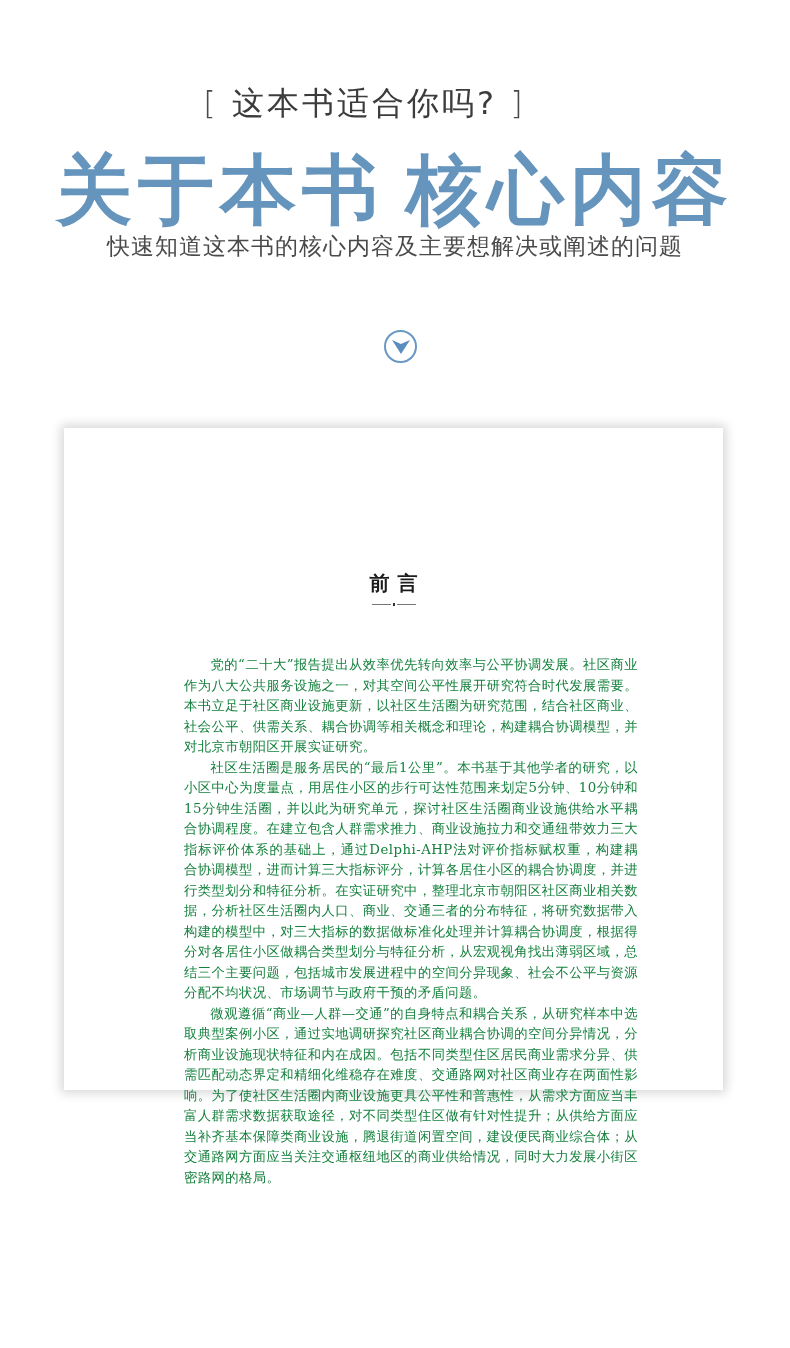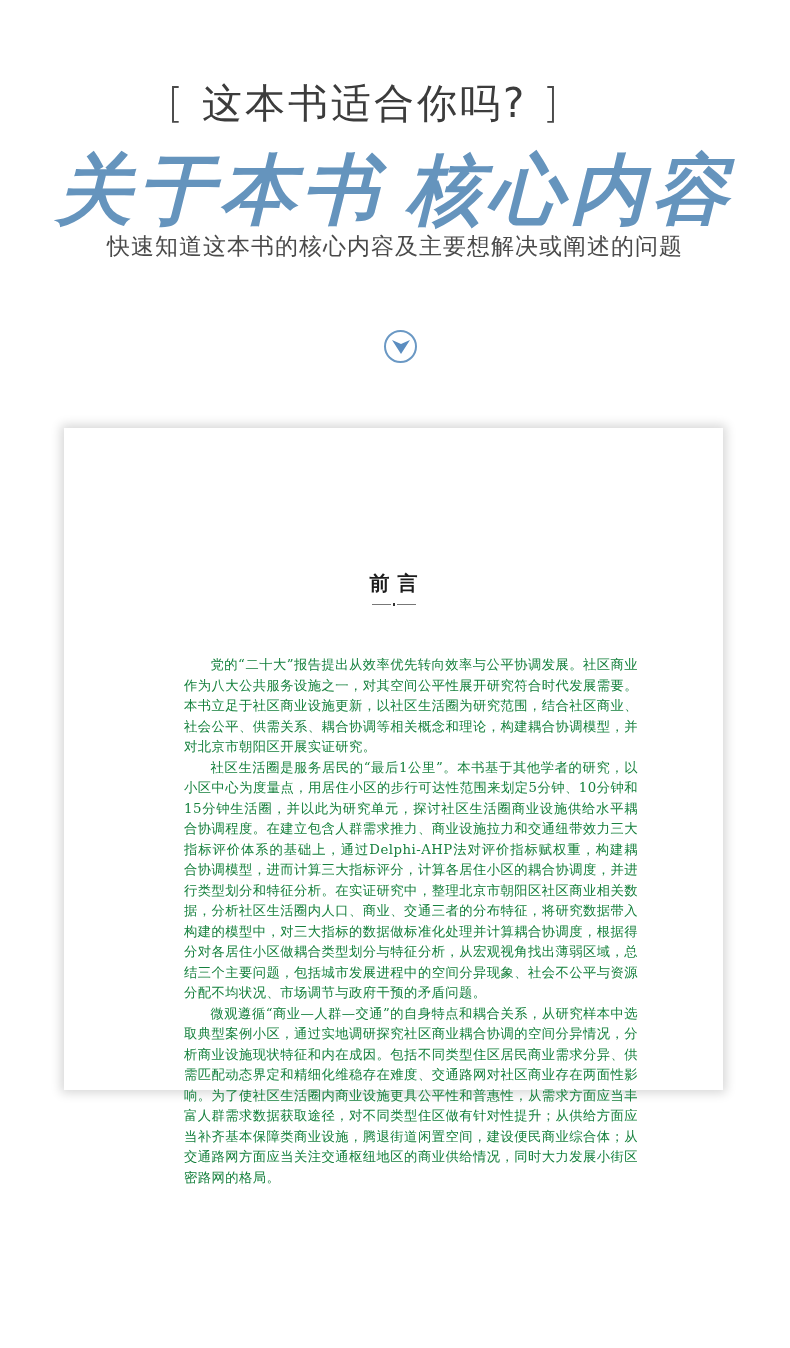--- a/index.html
+++ b/index.html
@@ -14,21 +14,21 @@
       overflow: hidden;
       font-family: "DejaVu Sans", "Liberation Sans", sans-serif;
     }
     .kicker {
       position: absolute;
       left: 0;
       top: 78px;
       width: 729px;
       text-align: center;
       font-family: "DejaVu Sans", sans-serif;
-      font-size: 40px;
+      font-size: 32px;
       line-height: 50px;
       color: #3c3c3c;
       letter-spacing: 3px;
     }
     .kicker .bracket {
       display: inline-block;
       font-weight: 300;
       color: #4a4a4a;
     }
     .headline {
@@ -37,21 +37,20 @@
       top: 148px;
       width: 790px;
       text-align: center;
       font-family: "DejaVu Serif", "Liberation Serif", serif;
       font-size: 76px;
       line-height: 84px;
       font-weight: bold;
       color: #6594bd;
       letter-spacing: 6px;
       white-space: nowrap;
-      font-style: italic;
     }
     .headline .gap { display: inline-block; width: 22px; }
     .subline {
       position: absolute;
       left: 0;
       top: 228px;
       width: 790px;
       text-align: center;
       font-family: "DejaVu Sans", sans-serif;
       font-size: 23px;

